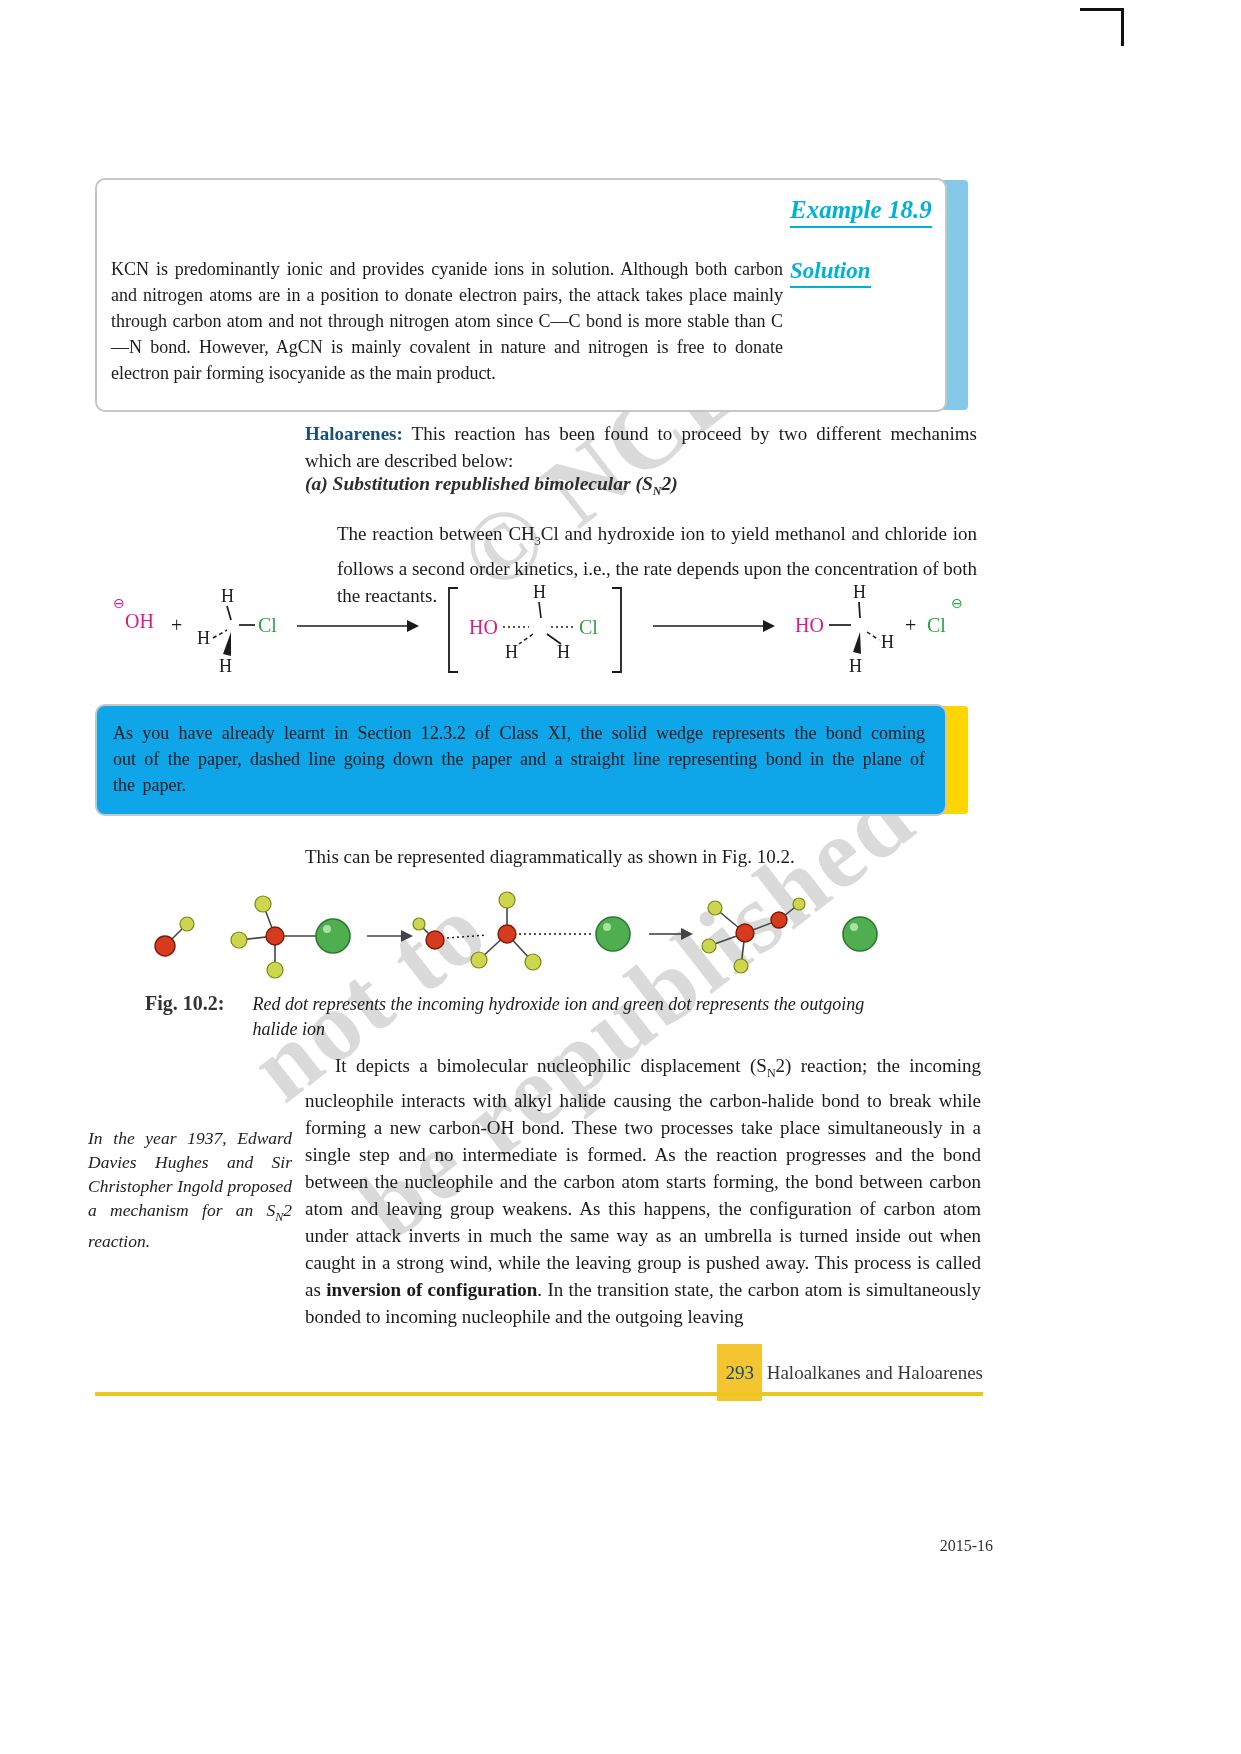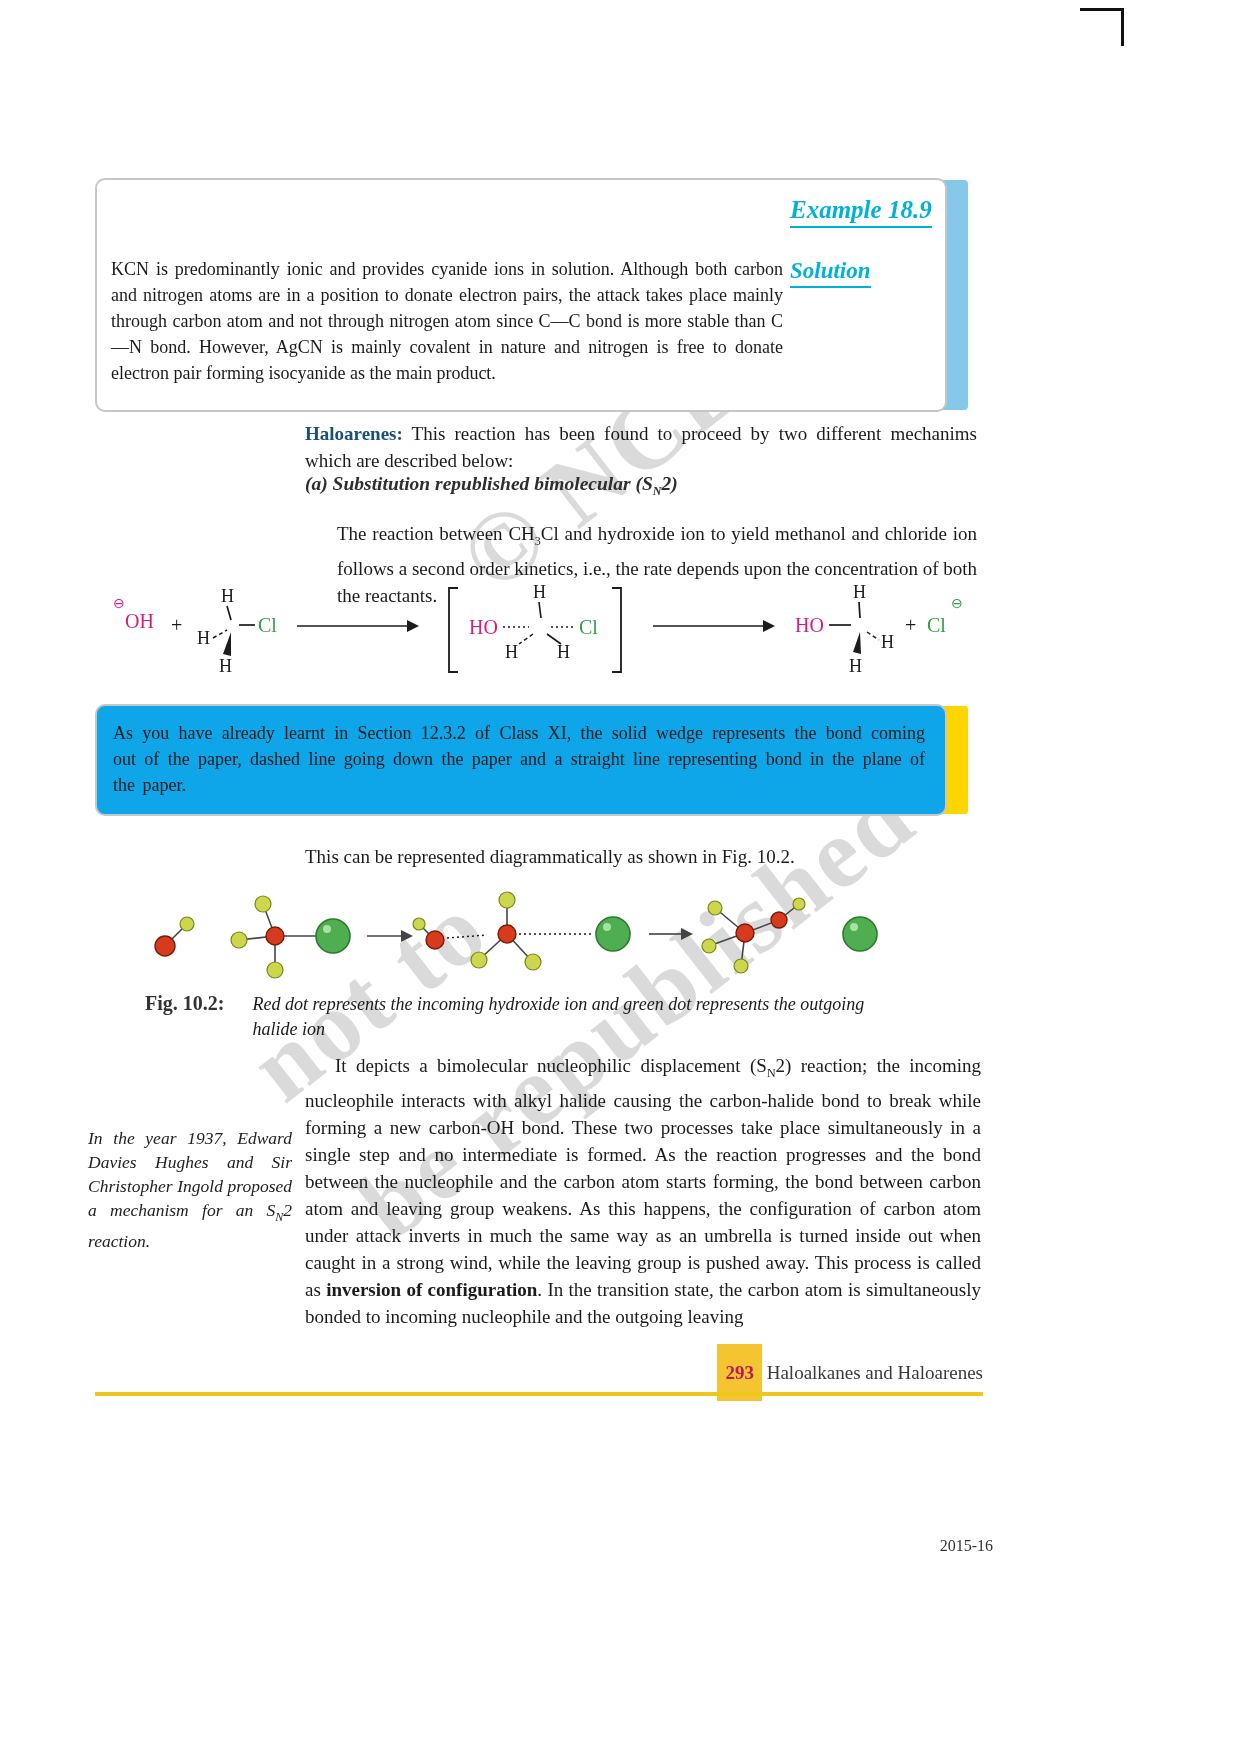--- a/index.html
+++ b/index.html
@@ -26,21 +26,21 @@
   
   .mech-label{font-weight:bold;color:#1b4f7c}
   .subhead{font-weight:bold;font-style:italic;color:#2e2e2e;font-size:19.5px}
   
   .cap-label{font-weight:bold;color:#333;font-size:20px}
   .cap-text{font-style:italic;font-size:18px;line-height:25px}
   
   .margin-note{font-style:italic;font-size:17.5px;line-height:24px;text-align:justify;color:#222}
   
   .footer{font-size:19px;color:#3a3a3a}
-  .pagenum{background:#f5c431;padding:18px 8px;font-weight:bold;color:#be185d}
+  .pagenum{background:#f5c431;padding:18px 8px;font-weight:normal;color:#0c4a6e}
   .rule{height:4px;background:#edc71e}
   .edition{font-size:16px;color:#333;text-align:right}
   
   .wm{color:rgba(158,158,158,0.38);font-size:100px;font-weight:bold;letter-spacing:3px;transform:rotate(-38deg);transform-origin:left top;white-space:pre-line;pointer-events:none;line-height:1.75}
   
   svg text{font-family:"Liberation Serif",serif}
   .mag{fill:#d81b7f}
   .grn{fill:#2f9e44}
   .blk{fill:#1b1b1b}
   .fs20{font-size:20px}

